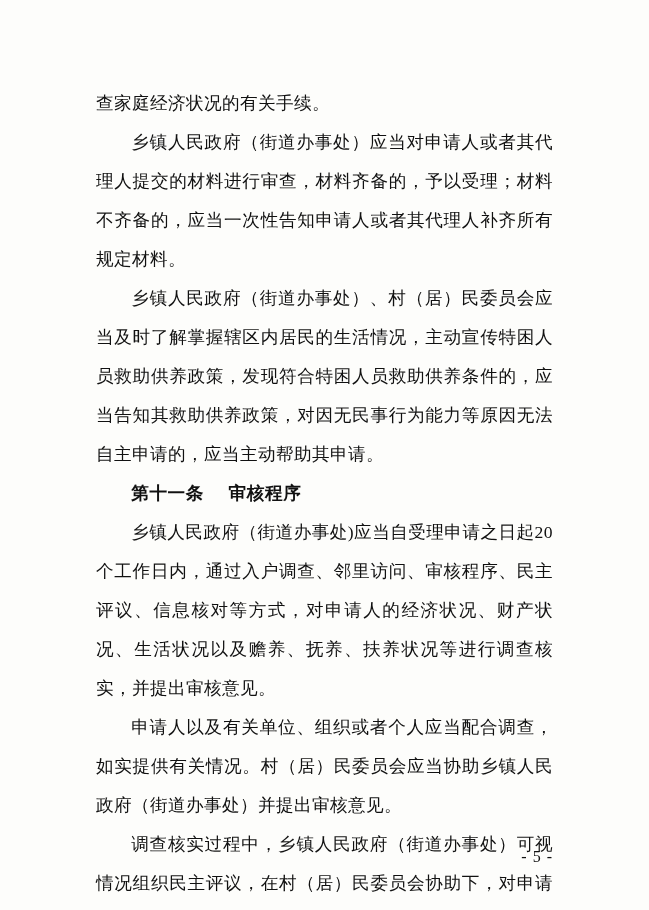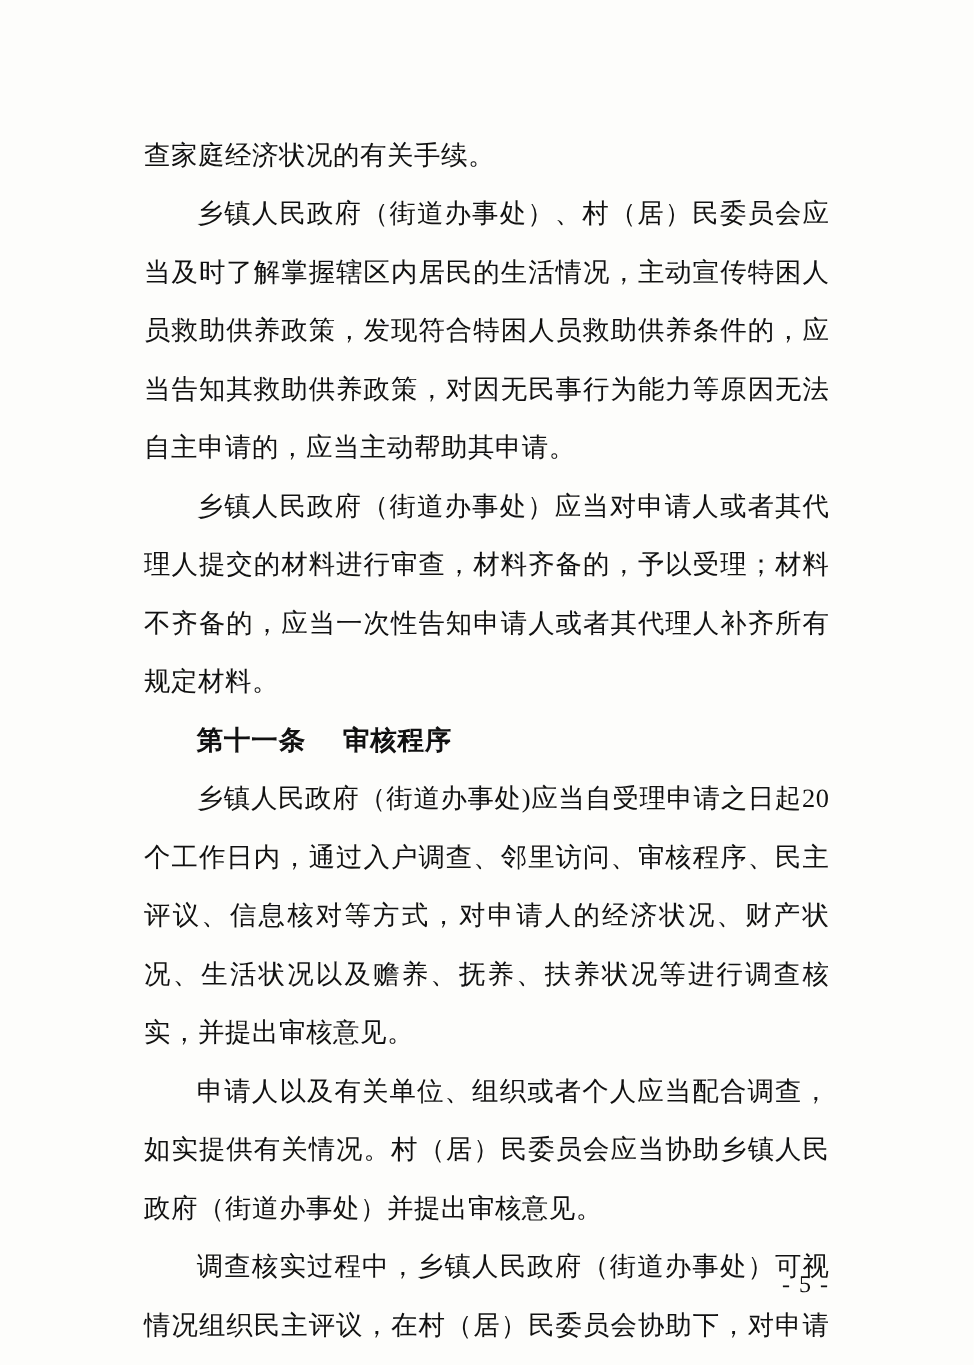--- a/index.html
+++ b/index.html
@@ -66,23 +66,23 @@
   }
 </style>
 </head>
 <body>
 
 <div class="page">
   <div class="doc-body">
 
     <p class="para no-indent">查家庭经济状况的有关手续。</p>
 
+    <p class="para">乡镇人民政府（街道办事处）应当对申请人或者其代理人提交的材料进行审查，材料齐备的，予以受理；材料不齐备的，应当一次性告知申请人或者其代理人补齐所有规定材料。</p>
+
     <p class="para">乡镇人民政府（街道办事处）、村（居）民委员会应当及时了解掌握辖区内居民的生活情况，主动宣传特困人员救助供养政策，发现符合特困人员救助供养条件的，应当告知其救助供养政策，对因无民事行为能力等原因无法自主申请的，应当主动帮助其申请。</p>
-
-    <p class="para">乡镇人民政府（街道办事处）应当对申请人或者其代理人提交的材料进行审查，材料齐备的，予以受理；材料不齐备的，应当一次性告知申请人或者其代理人补齐所有规定材料。</p>
 
     <p class="heading-para">
       <span class="heading-num">第十一条</span><span class="heading-gap"></span><span class="heading-text">审核程序</span>
     </p>
 
     <p class="para">乡镇人民政府（街道办事处)应当自受理申请之日起20个工作日内，通过入户调查、邻里访问、审核程序、民主评议、信息核对等方式，对申请人的经济状况、财产状况、生活状况以及赡养、抚养、扶养状况等进行调查核实，并提出审核意见。</p>
 
     <p class="para">申请人以及有关单位、组织或者个人应当配合调查，如实提供有关情况。村（居）民委员会应当协助乡镇人民政府（街道办事处）并提出审核意见。</p>
 
     <p class="para">调查核实过程中，乡镇人民政府（街道办事处）可视情况组织民主评议，在村（居）民委员会协助下，对申请人书</p>

